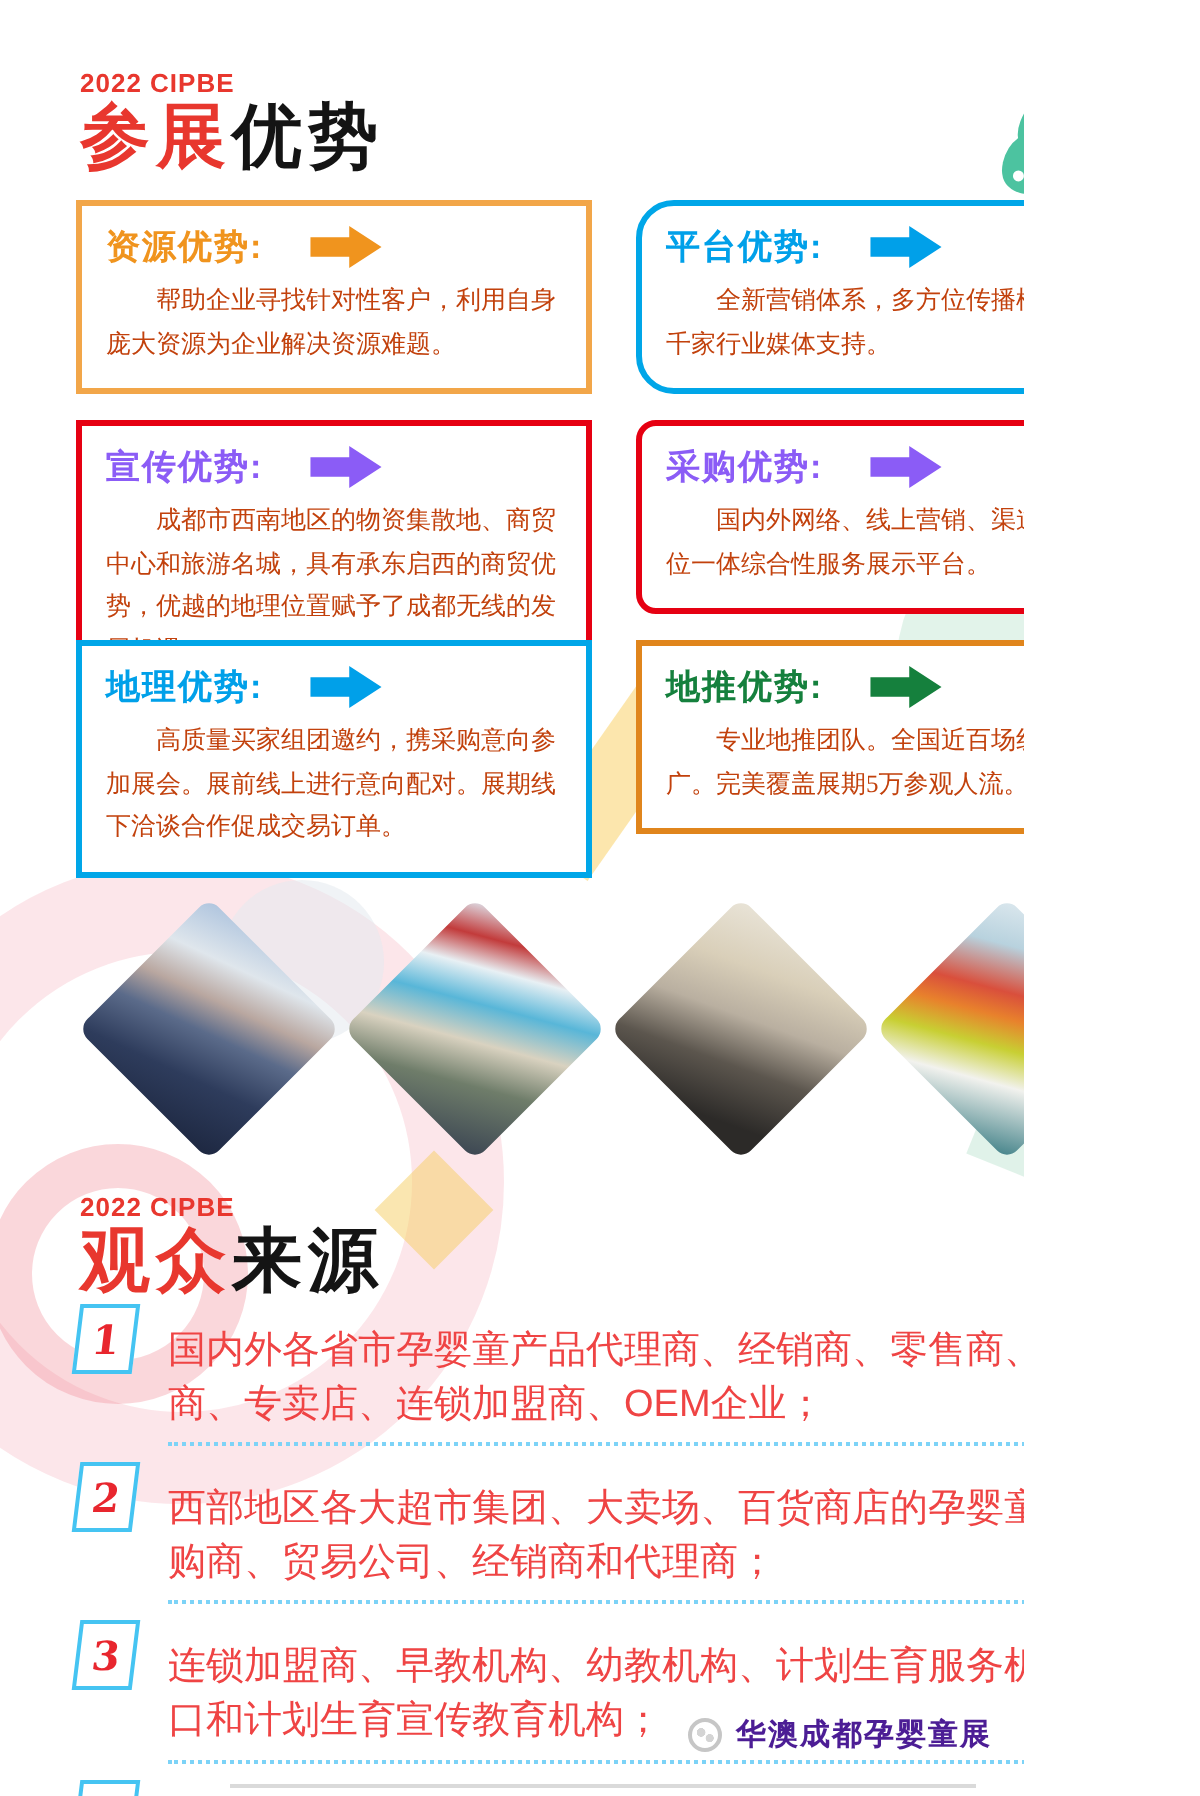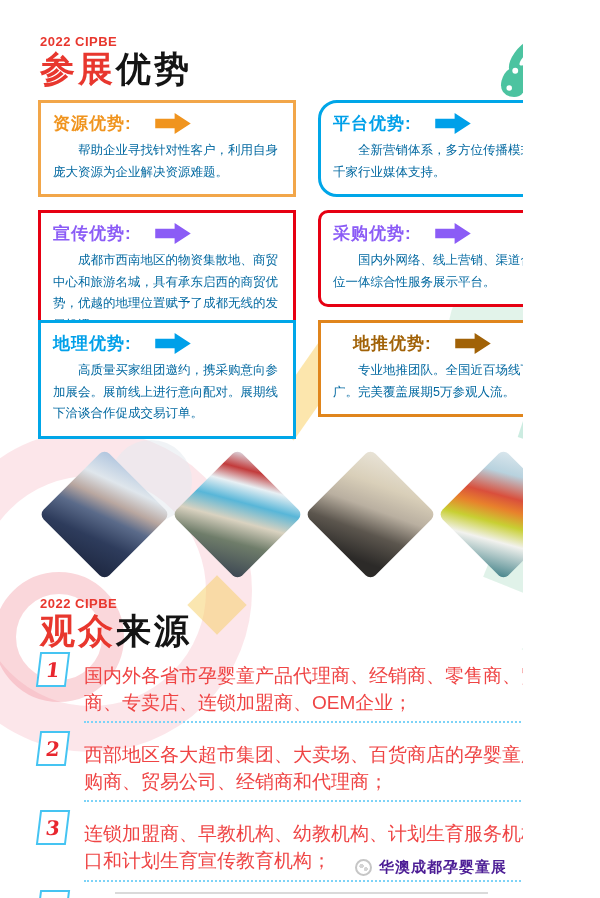--- a/index.html
+++ b/index.html
@@ -1,17 +1,17 @@
 <!DOCTYPE html>
 <html><head>
 <meta charset="utf-8">
 <style>
   html,body{margin:0;padding:0;background:#fff;}
   .page{position:relative;width:512px;height:898px;background:#ffffff;overflow:hidden;
-        font-family:"Liberation Sans",sans-serif;padding-left:11px;}
+        font-family:"Liberation Sans",sans-serif;}
 
   
   .wm{position:absolute;z-index:0;pointer-events:none;}
   .wm-pink-ring{left:-70px;top:430px;width:230px;height:230px;border-radius:50%;
                 border:46px solid rgba(246,183,196,0.35);}
   .wm-pink-c{left:-6px;top:572px;width:86px;height:86px;border-radius:50%;
              border:22px solid rgba(238,130,142,0.32);}
   .wm-grey-circle{left:110px;top:440px;width:82px;height:82px;border-radius:50%;
                   background:rgba(228,234,238,0.55);}
   .wm-yellow-diamond{left:292px;top:332px;width:36px;height:108px;
@@ -41,26 +41,26 @@
 
   
   .pacifier{position:absolute;left:486px;top:14px;z-index:2;}
 
   
   .adv-box{position:absolute;width:258px;background:#fff;border:3px solid;
            padding:9px 12px 11px;box-sizing:border-box;z-index:2;}
   .adv-title{display:flex;align-items:center;gap:23px;font-size:17px;font-weight:800;
              letter-spacing:1px;}
   .adv-title svg{width:36px;height:21px;flex:none;}
-  .adv-text{font-size:12.5px;color:#0369a1;line-height:1.72;margin:5px 0 0;
-            text-indent:2em;}
+  .adv-text{font-size:12.5px;color:#c2410c;line-height:1.72;margin:5px 0 0;
+            text-indent:2em;font-family:Liberation Serif, serif;}
   .c-orange{border-color:#f2a649;}  .c-orange .adv-title{color:#f0941e;}
   .c-blue{border-color:#00a6e8;}    .c-blue .adv-title{color:#00a0e9;}
   .c-red{border-color:#e60012;}     .c-red .adv-title{color:#8b5cf6;}
-  .c-orange2{border-color:#e0851c;} .c-orange2 .adv-title{color:#a16207;margin-left:20px;}
+  .c-orange2{border-color:#e0851c;} .c-orange2 .adv-title{color:#15803d;}
   #box-1{left:38px;top:100px;}  #box-2{left:318px;top:100px;border-radius:19px;}
   #box-3{left:38px;top:210px;}  #box-4{left:318px;top:210px;border-radius:10px;}
   #box-5{left:38px;top:320px;}  #box-6{left:318px;top:320px;}
 
   
   .diamond{position:absolute;width:93px;height:93px;transform:rotate(45deg);
            overflow:hidden;border-radius:7px;z-index:2;top:468px;}
   #ph-1{left:58px;
     background:linear-gradient(160deg,#aec4de 0%,#dfe6ec 22%,#b9a7a0 38%,#5b6b8a 52%,#2e3c5c 72%,#1d2740 100%);}
   #ph-2{left:191px;

